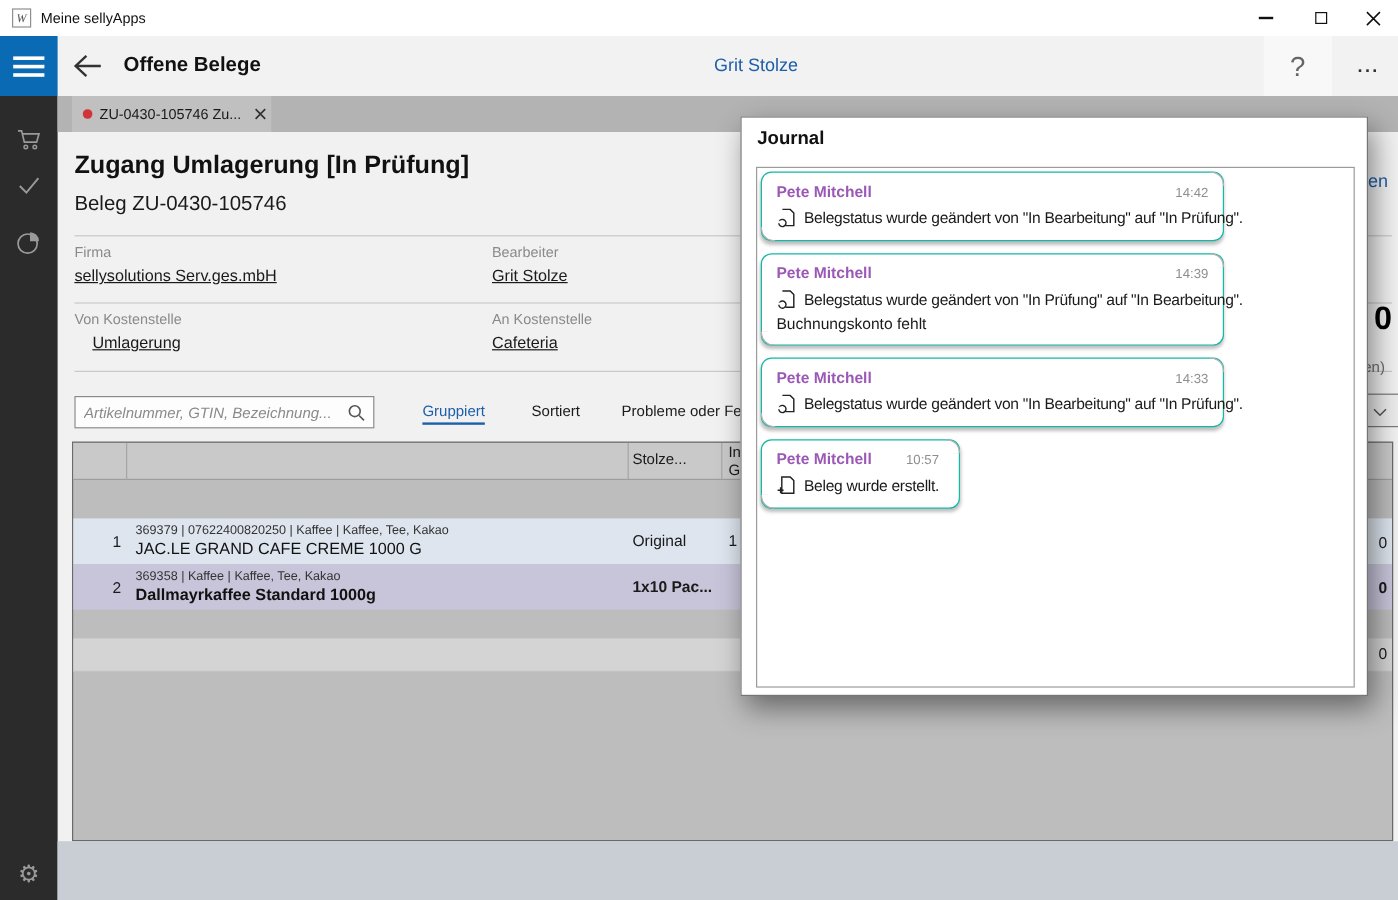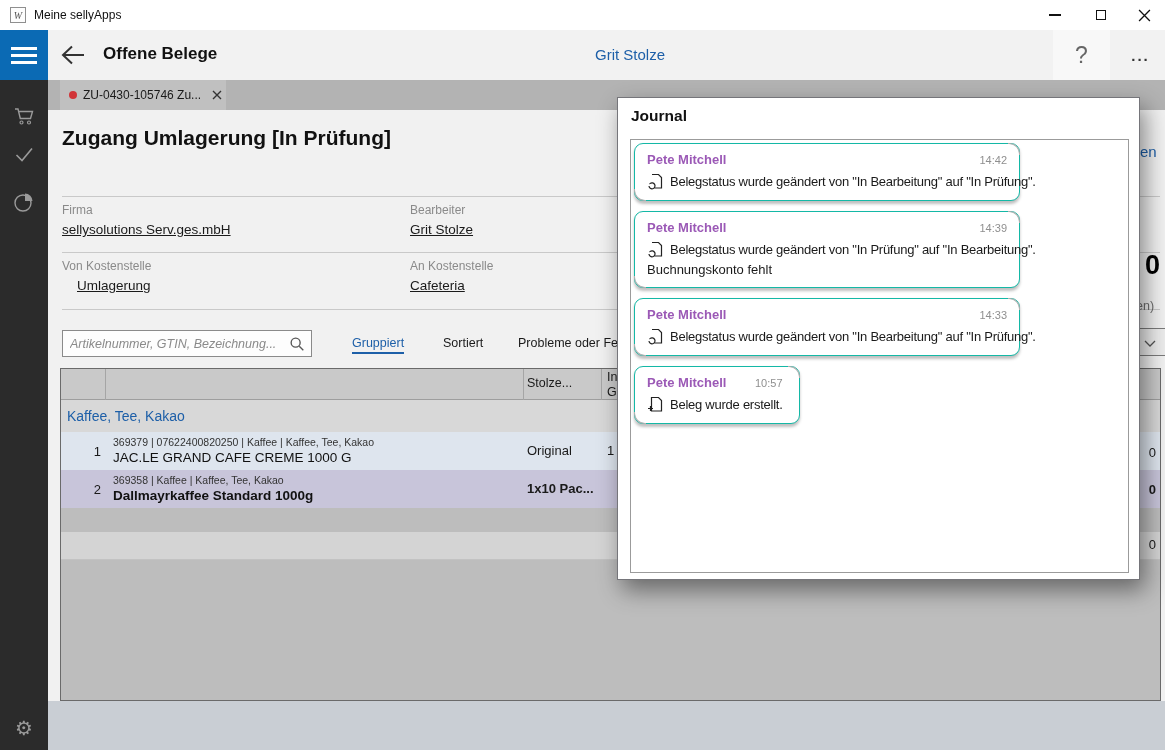--- a/index.html
+++ b/index.html
@@ -172,20 +172,21 @@
   <div class="abs tabstrip"></div>
   <div class="abs tab">
     <div class="tabdot"></div>
     <div class="tablabel">ZU-0430-105746 Zu...</div>
     <svg class="tabclose" viewBox="0 0 14 14">
       <path d="M3 3 L11 11 M11 3 L3 11" stroke="#333" stroke-width="1.4"></path>
     </svg>
   </div>
 
   <div class="abs h1">Zugang Umlagerung [In Prüfung]</div>
+  <div class="abs subtitle">Beleg ZU-0430-105746</div>
 
   <div class="abs divider" style="top:196px;"></div>
   <div class="abs flabel" style="left:62px;top:203px;">Firma</div>
   <div class="abs fvalue" style="left:62px;top:222px;">sellysolutions Serv.ges.mbH</div>
   <div class="abs flabel" style="left:410px;top:203px;">Bearbeiter</div>
   <div class="abs fvalue" style="left:410px;top:222px;">Grit Stolze</div>
   <div class="abs divider" style="top:252px;"></div>
   <div class="abs flabel" style="left:62px;top:259px;">Von Kostenstelle</div>
   <div class="abs fvalue" style="left:77px;top:278px;">Umlagerung</div>
   <div class="abs flabel" style="left:410px;top:259px;">An Kostenstelle</div>
@@ -205,23 +206,20 @@
 
   <div class="abs tablebox">
     <div class="thead">
       <div class="vline" style="left:44px;"></div>
       <div class="vline" style="left:462px;"></div>
       <div class="vline" style="left:540px;"></div>
       <div class="thtext" style="left:466px;top:7px;">Stolze...</div>
       <div class="thtext" style="left:546px;top:1px;">In</div>
       <div class="thtext" style="left:546px;top:16px;">Ge</div>
     </div>
-    <div class="grouprow">
-      <div class="grouptext">Kaffee, Tee, Kakao</div>
-    </div>
     <div class="row row1">
       <div class="rownum">1</div>
       <div class="rowmeta">369379 | 07622400820250 | Kaffee | Kaffee, Tee, Kakao</div>
       <div class="rowname">JAC.LE GRAND CAFE CREME 1000 G</div>
       <div class="rowpack">Original</div>
       <div class="rowqty">1</div>
       <div class="rowend" style="top:13px;">0</div>
     </div>
     <div class="row row2">
       <div class="rownum">2</div>

